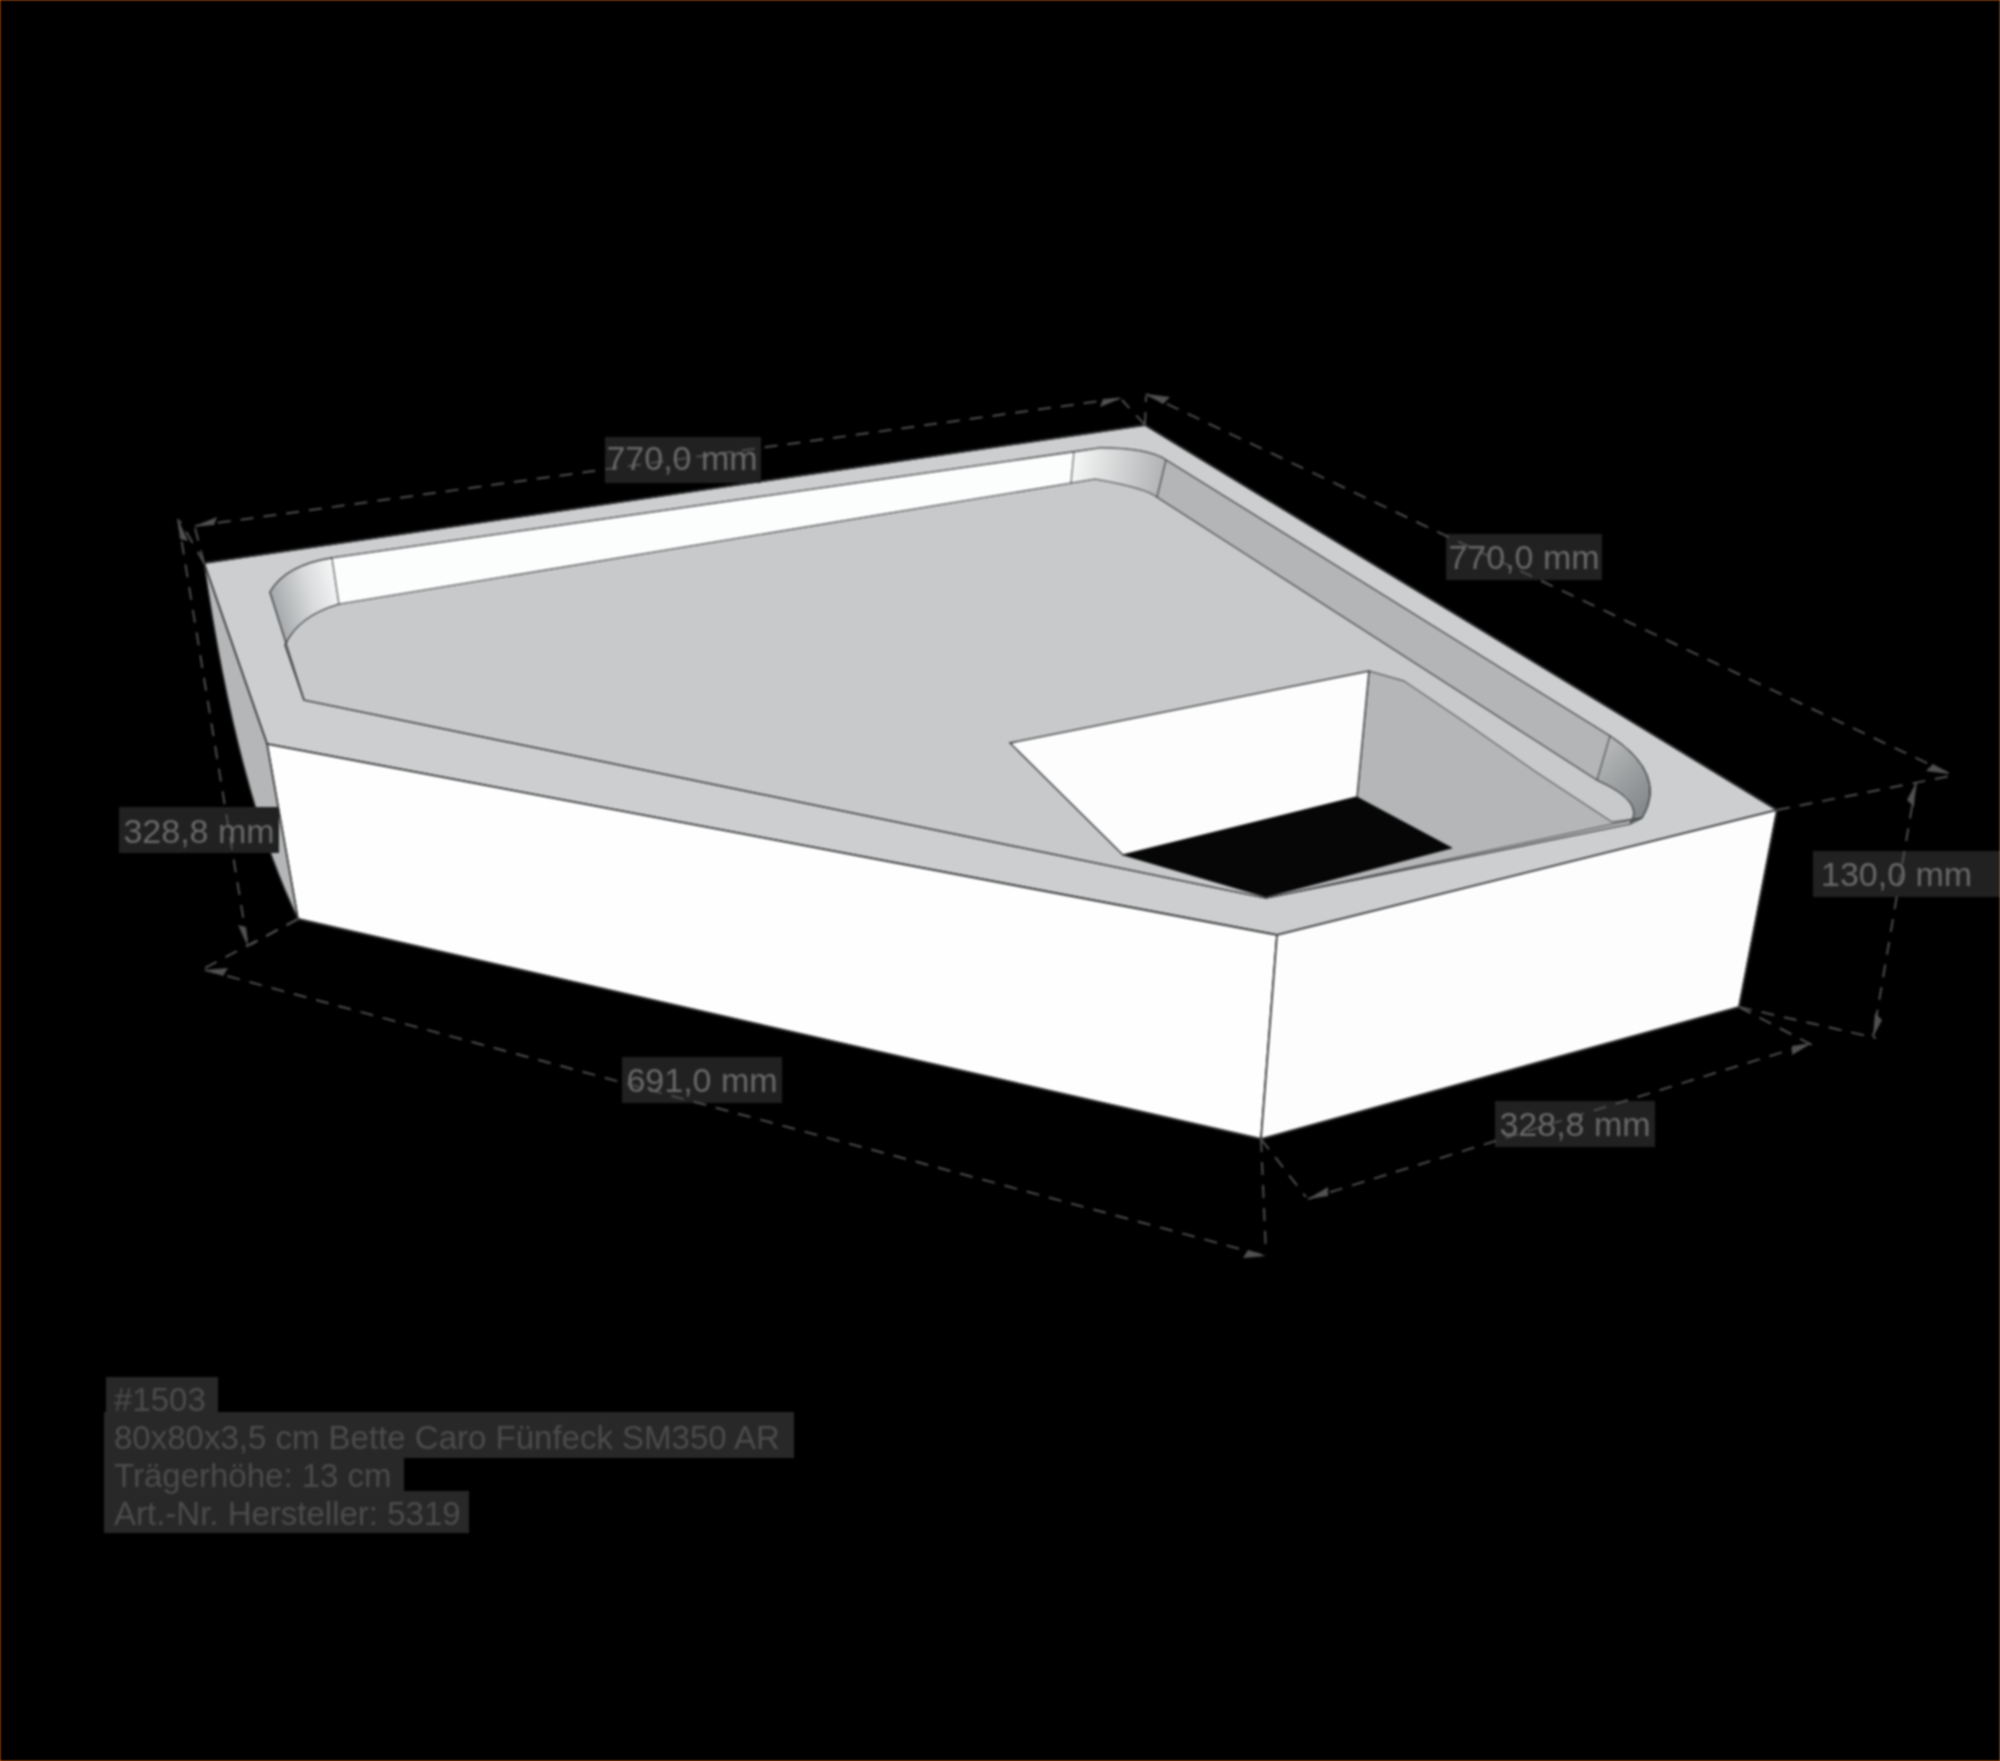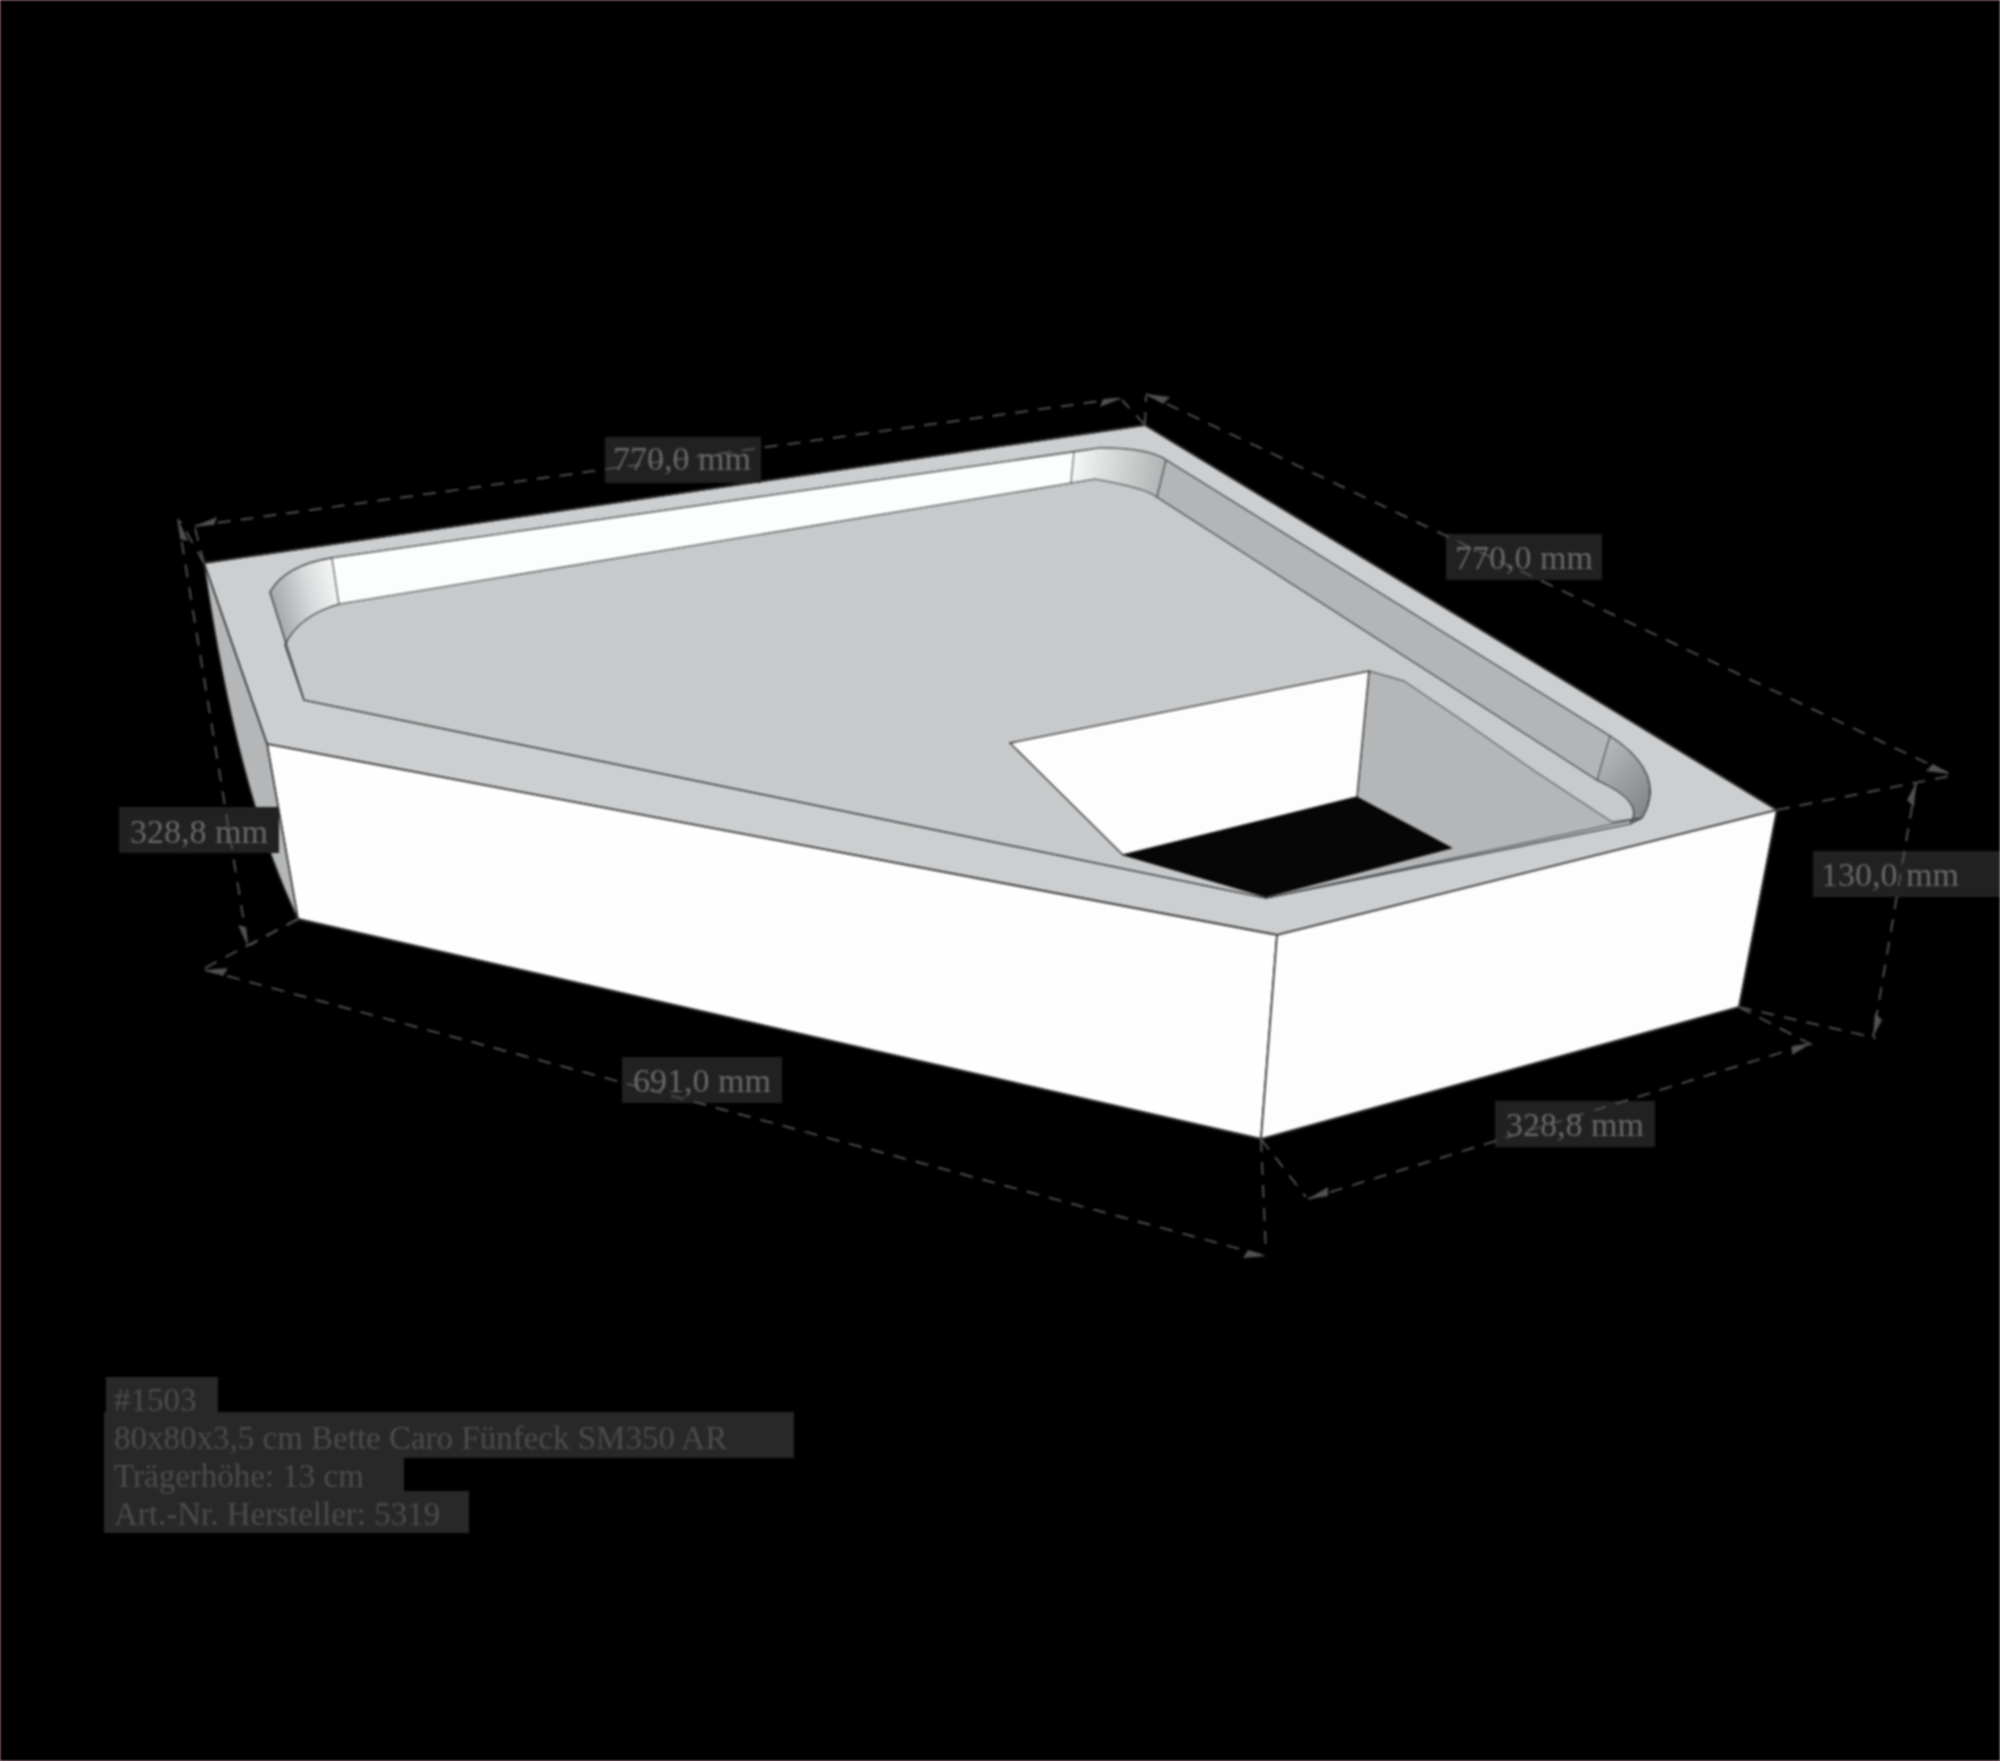--- a/index.html
+++ b/index.html
@@ -1,16 +1,16 @@
 <!DOCTYPE html>
 <html><head>
 <meta charset="utf-8">
 <style>
 html,body{margin:0;padding:0;background:#000;}
-#stage{position:relative;width:2000px;height:1761px;background:#f9a8d4;overflow:hidden;font-family:Liberation Serif, serif;}
+#stage{position:relative;width:2000px;height:1761px;background:#f97316;overflow:hidden;font-family:Liberation Sans, sans-serif;}
 </style>
 </head>
 <body>
 <div id="stage">
 <svg style="filter:blur(0.8px)" width="2000" height="1761" viewBox="0 0 2000 1761">
 <defs>
 <linearGradient id="gLeftArc" x1="266" y1="608" x2="348" y2="586" gradientUnits="userSpaceOnUse">
 <stop offset="0" stop-color="#9a9da0"></stop>
 <stop offset="0.55" stop-color="#d9dbdc"></stop>
 <stop offset="1" stop-color="#ffffff"></stop>

